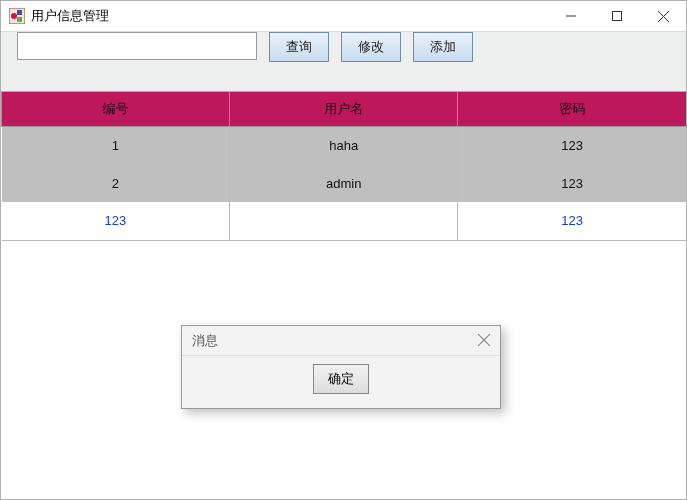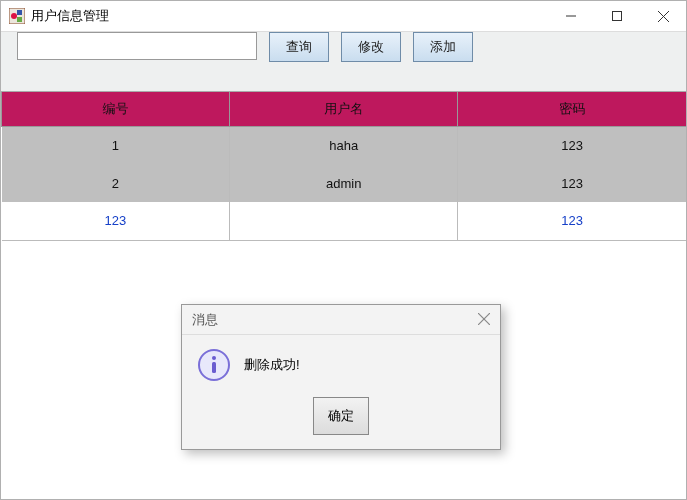--- a/index.html
+++ b/index.html
@@ -14,28 +14,28 @@
     .toolbar { height: 60px; background: #eef0f0; border-bottom: 1px solid #aaa; display: flex; align-items: flex-start; padding: 0 16px; gap: 12px; }
     .searchbox { width: 240px; height: 28px; border: 1px solid #999; background: #fff; padding: 0 6px; outline: none; }
     .btn { min-width: 60px; height: 30px; background: linear-gradient(#e8f1fa, #c9ddef); border: 1px solid #6f8ca8; color: #222; cursor: pointer; padding: 0 12px; }
     .content { flex: 1; position: relative; }
     table { width: 100%; border-collapse: collapse; table-layout: fixed; }
     th { background: #be185d; border: 1px solid #999; border-top: none; height: 34px; font-weight: normal; color: #111; text-align: center; }
     td { text-align: center; height: 38px; border-right: 1px solid #bbb; }
     tr.selrow td { background: #bfbfbf; color: #111; }
     tr.plainrow td { background: #fff; color: #1640c8; border-bottom: 1px solid #bbb; }
     tr.plainrow td:last-child, tr.selrow td:last-child, th:last-child { border-right: none; }
-    .modal { position: absolute; left: 180px; top: 212px; width: 320px; border: 1px solid #999; background: #f3f3f3; box-shadow: 4px 4px 10px rgba(0,0,0,0.25); }
+    .modal { position: absolute; left: 180px; top: 233px; width: 320px; border: 1px solid #999; background: #f3f3f3; box-shadow: 4px 4px 10px rgba(0,0,0,0.25); }
     .modal-title { height: 30px; display: flex; align-items: center; padding: 0 10px; color: #555; border-bottom: 1px solid #ddd; }
     .modal-title span.t { flex: 1; font-size: 13px; }
     .modal-close { cursor: pointer; color: #777; font-size: 15px; }
     .modal-body { display: flex; align-items: center; padding: 14px 16px 8px 16px; gap: 14px; }
     .info-ico { width: 32px; height: 32px; border-radius: 50%; display: flex; align-items: center; justify-content: center; }
     .modal-footer { text-align: center; padding: 8px 0 14px 0; }
-    .ok-btn { min-width: 56px; height: 38px; background: linear-gradient(#f2f2f2, #dcdcdc); border: 1px solid #888; cursor: pointer; padding: 0 12px; }
+    .ok-btn { min-width: 56px; height: 30px; background: linear-gradient(#f2f2f2, #dcdcdc); border: 1px solid #888; cursor: pointer; padding: 0 12px; }
   </style>
 </head>
 <body>
 
 <div class="window">
   <div class="titlebar">
     <span class="appicon">
       <svg width="16" height="16" viewBox="0 0 16 16">
           <rect width="16" height="16" fill="#ece6dc" stroke="#8a4d2c"></rect>
           <circle cx="5" cy="8" r="3" fill="#d14"></circle>
@@ -100,28 +100,18 @@
     <div class="modal">
       <div class="modal-title">
         <span class="t">消息</span>
         <span class="modal-close">
           <svg width="12" height="12">
               <line x1="0" y1="0" x2="12" y2="12" stroke="#888" stroke-width="1.2"></line>
               <line x1="12" y1="0" x2="0" y2="12" stroke="#888" stroke-width="1.2"></line>
             </svg>
         </span>
       </div>
-      <div class="modal-body">
-        <span class="info-ico">
-          <svg width="32" height="32" viewBox="0 0 32 32">
-              <circle cx="16" cy="16" r="15" fill="#e8e8fb" stroke="#7a6fd8" stroke-width="2"></circle>
-              <circle cx="16" cy="9" r="2" fill="#6a5cd0"></circle>
-              <rect x="14" y="13" width="4" height="11" rx="1.5" fill="#6a5cd0"></rect>
-            </svg>
-        </span>
-        <span>删除成功!</span>
-      </div>
       <div class="modal-footer">
         <button class="ok-btn">确定</button>
       </div>
     </div>
   </div>
 </div>
 
 </body></html>

